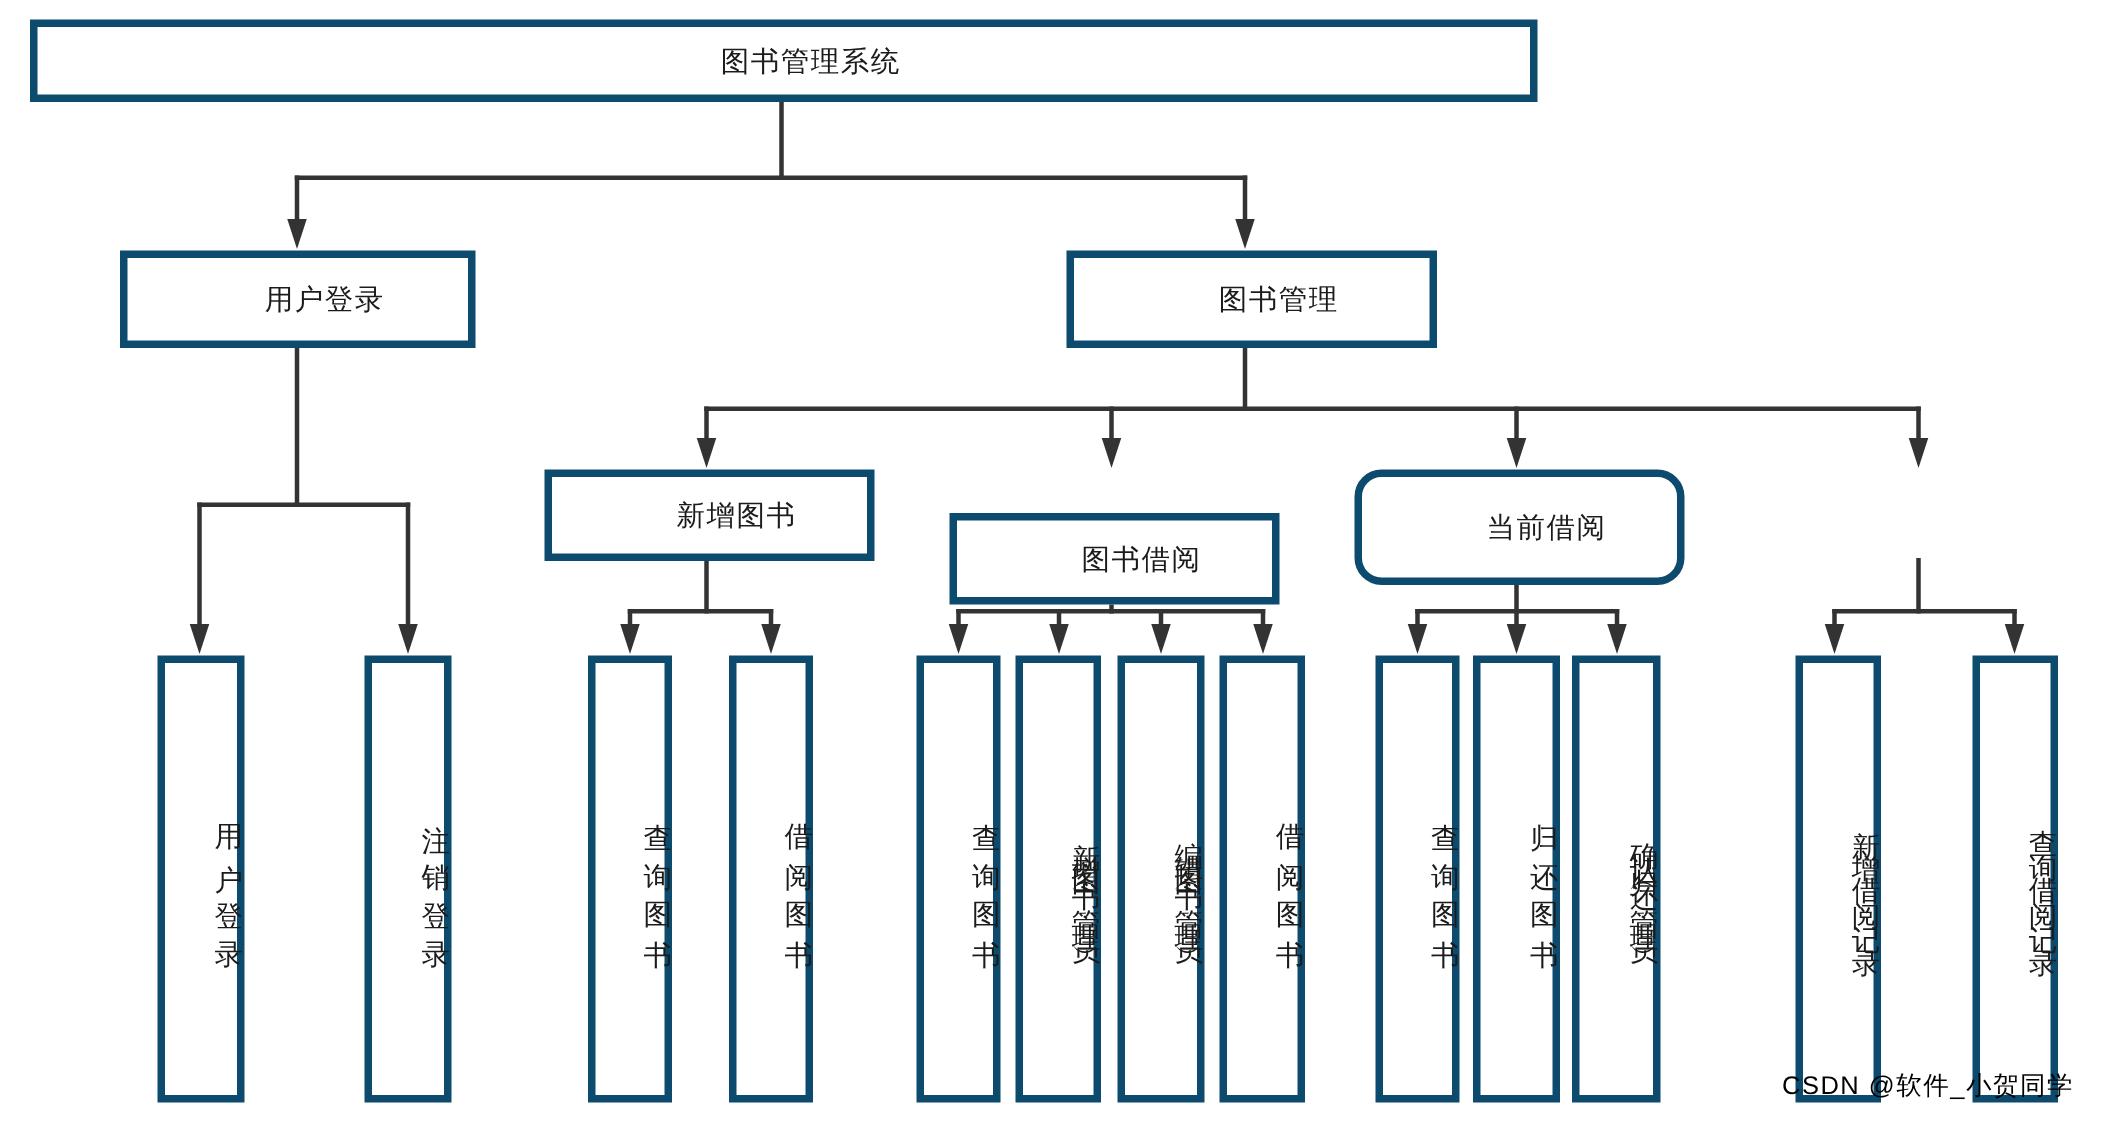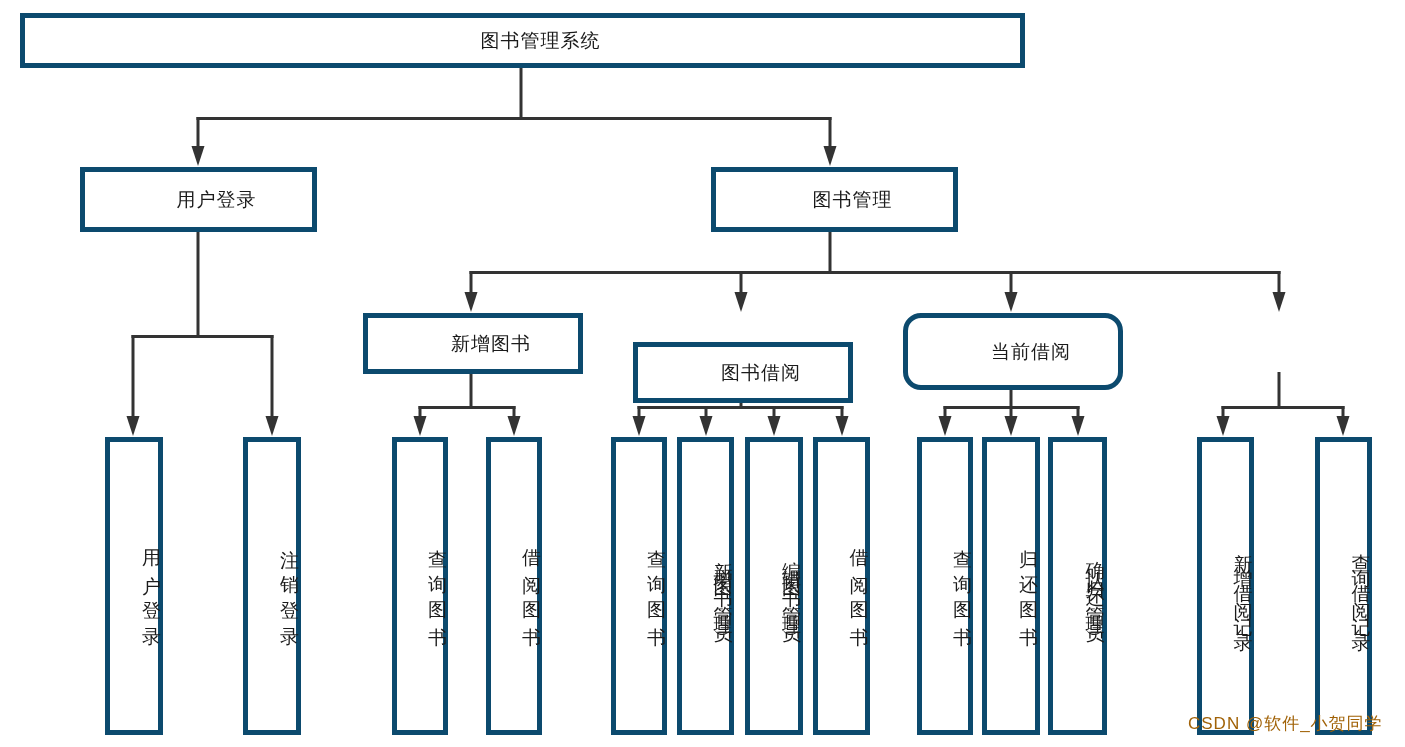--- a/index.html
+++ b/index.html
@@ -47,21 +47,21 @@
     letter-spacing: 26px;
     line-height: 1;
   }
   .vbox.v6 .lbl { letter-spacing: 16px; }
   .vbox.v9 .lbl { letter-spacing: 9px; }
   .watermark {
     position: absolute;
     left: 1188px;
     top: 712px;
     font-size: 17px;
-    color: #a16207;
+    color: #000000;
     letter-spacing: 1px;
     white-space: nowrap;
     z-index: 10;
   }
 </style>
 </head>
 <body>
 
 <div class="canvas">
 

